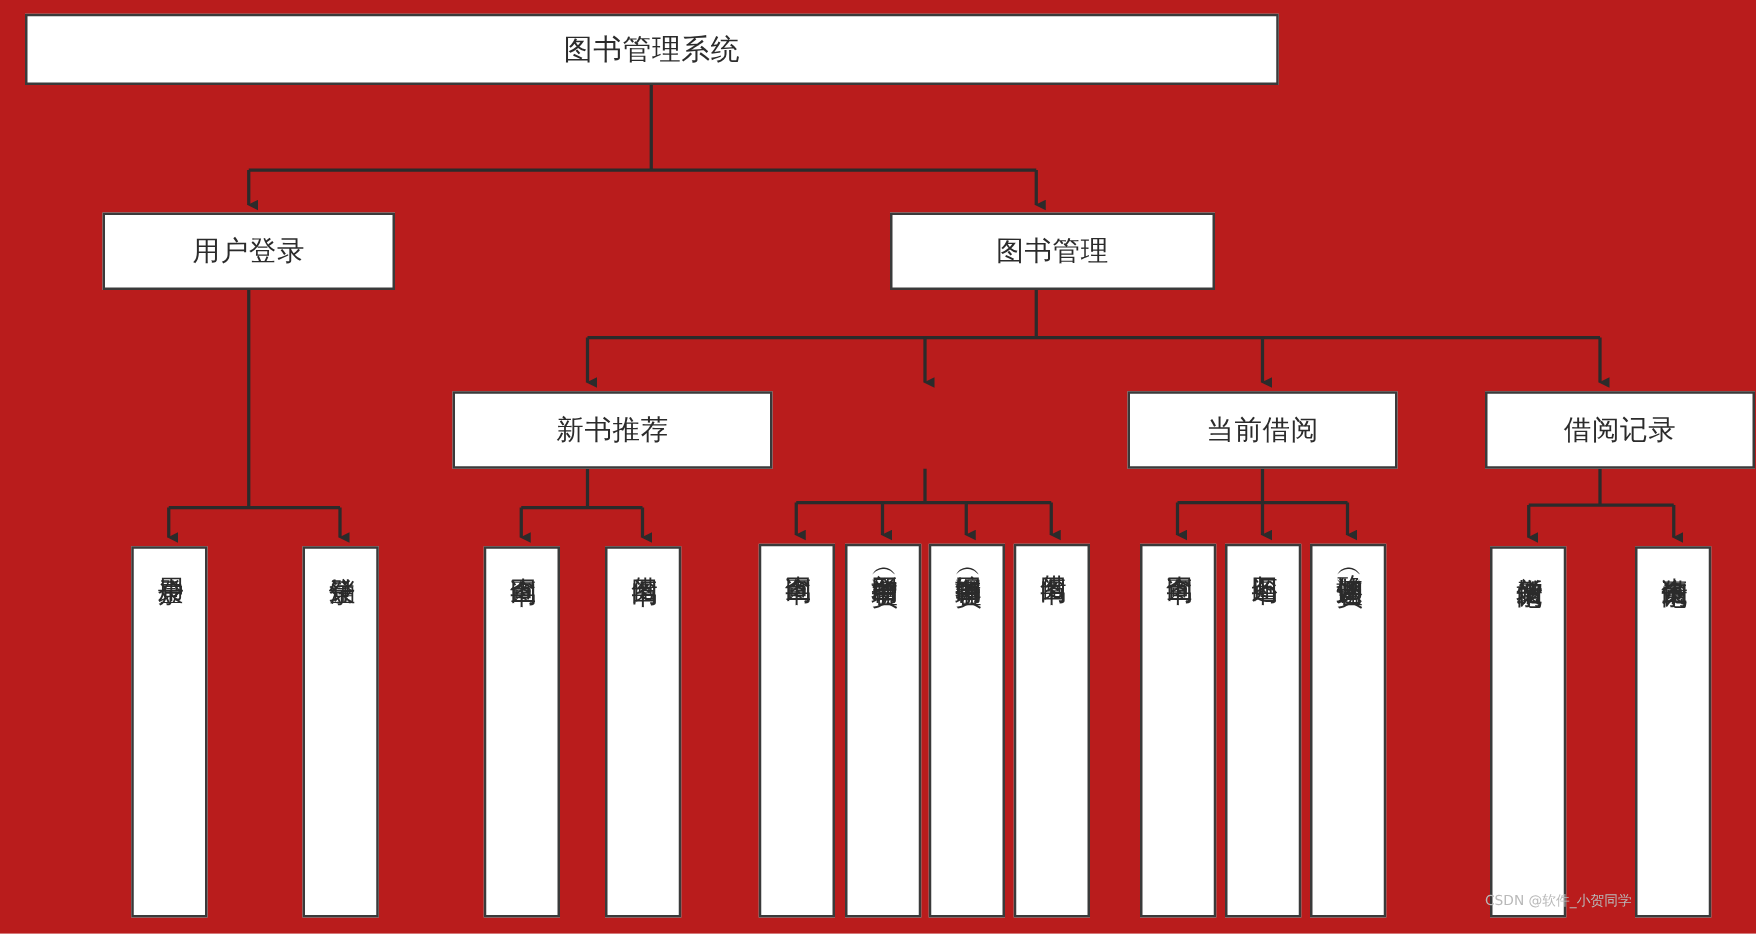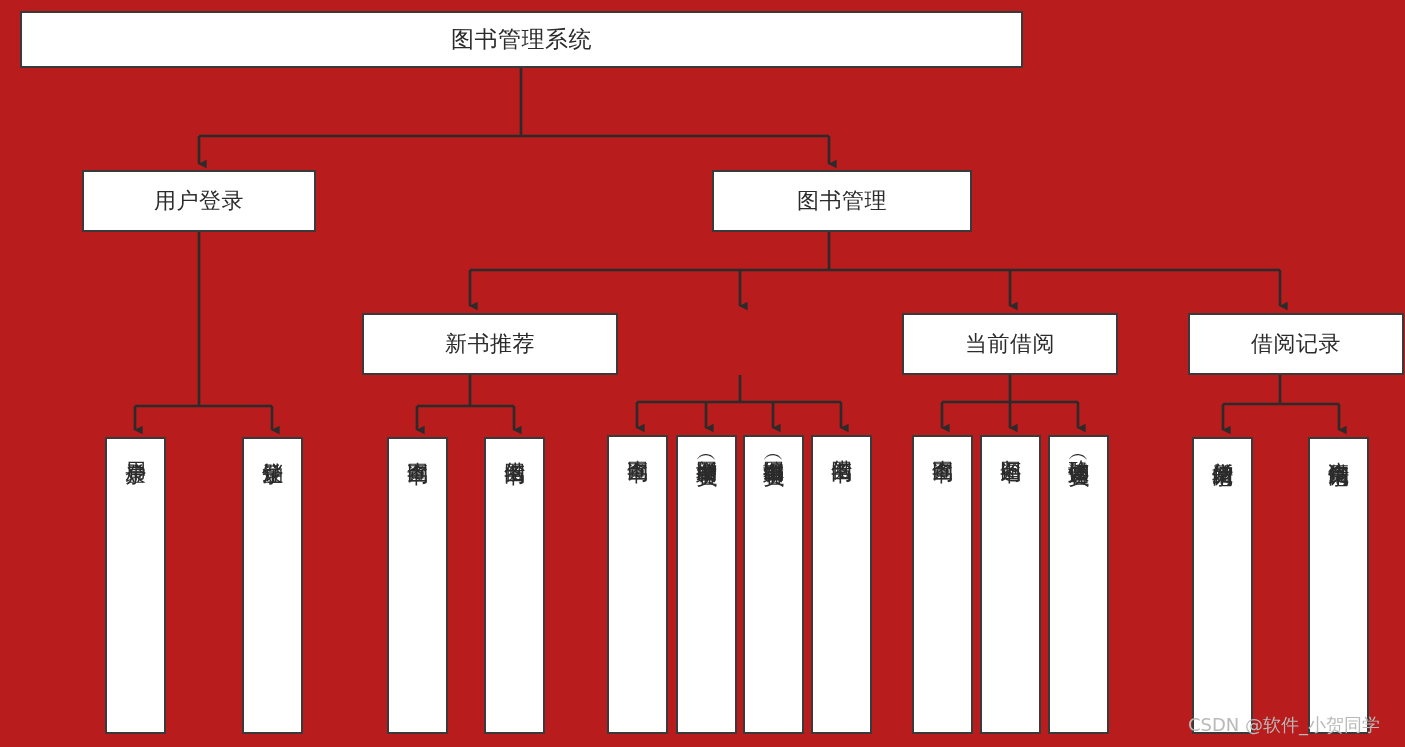--- a/index.html
+++ b/index.html
@@ -55,21 +55,21 @@
   .node.leaf {
     align-items: flex-start;
     justify-content: center;
     padding-top: 6px;
   }
   .node.root .node-label { font-size: 23px; }
   #watermark {
     position: absolute;
     left: 1188px;
     top: 713px;
-    font-size: 18px;
+    font-size: 11px;
     color: #b9b9b9;
     white-space: nowrap;
     z-index: 3;
     font-family: "DejaVu Sans", "Liberation Sans", sans-serif;
   }
 </style>
 </head>
 <body>
 
 <div id="diagram-root">

